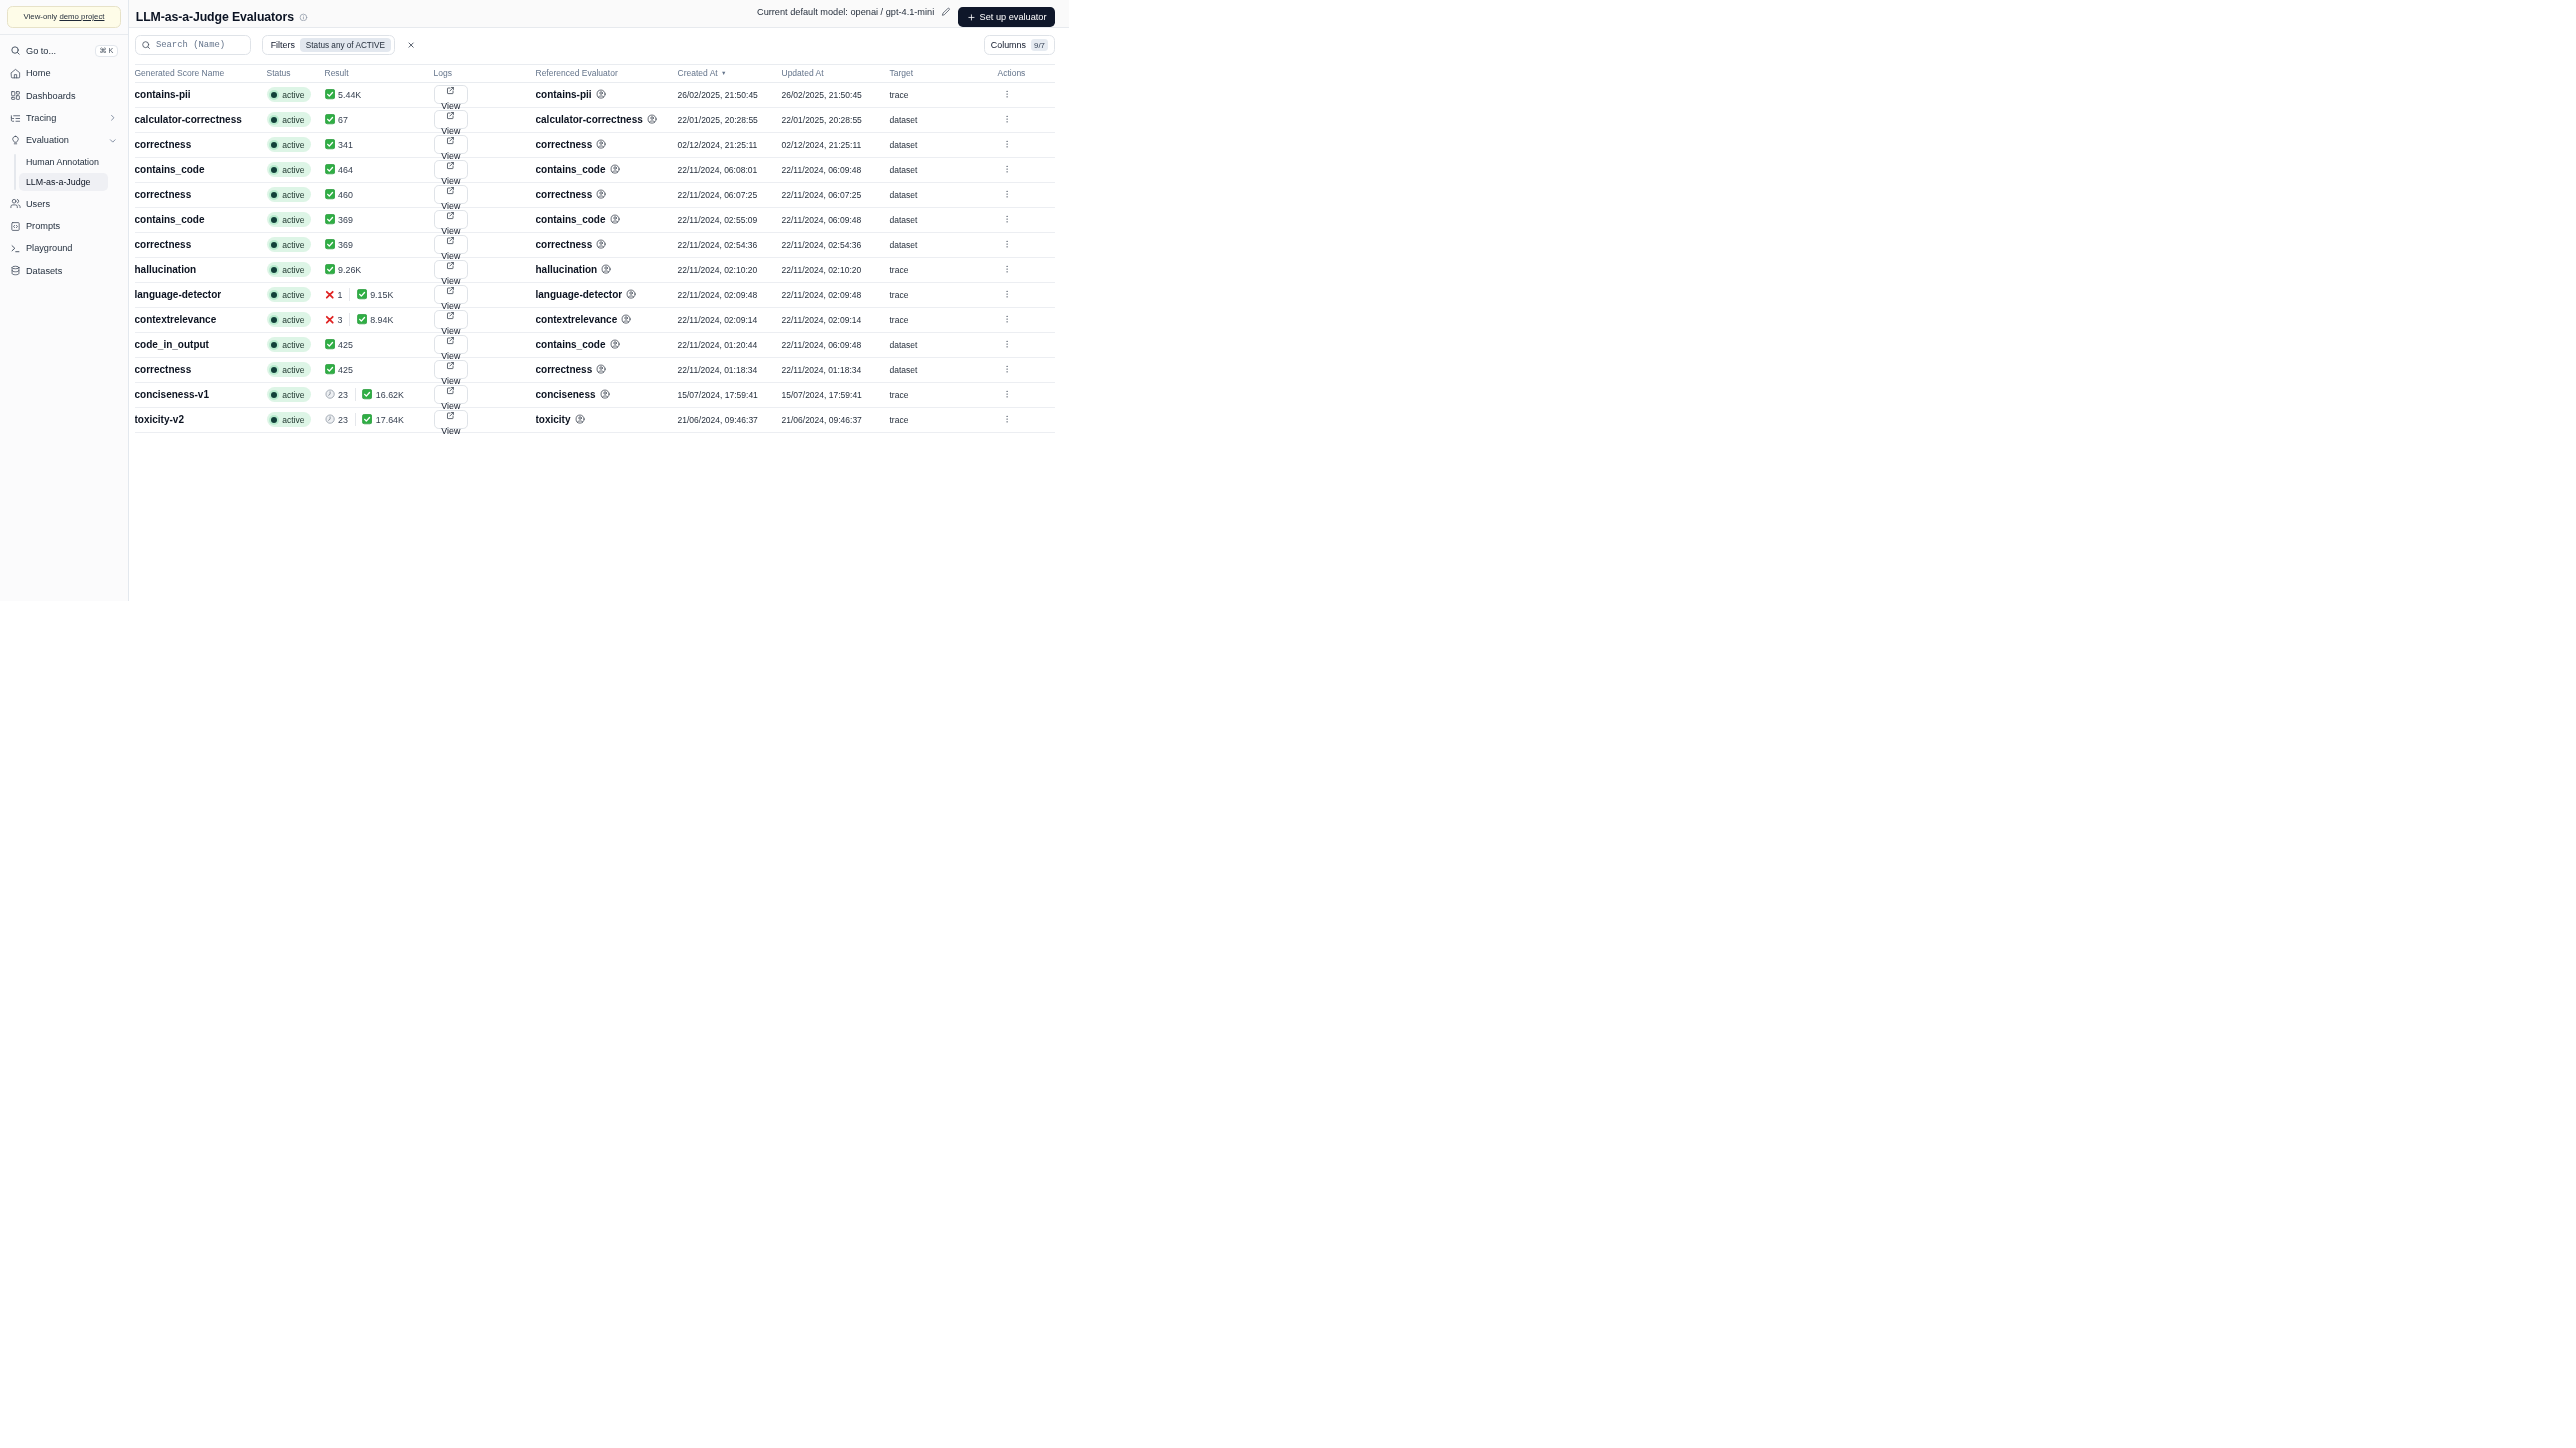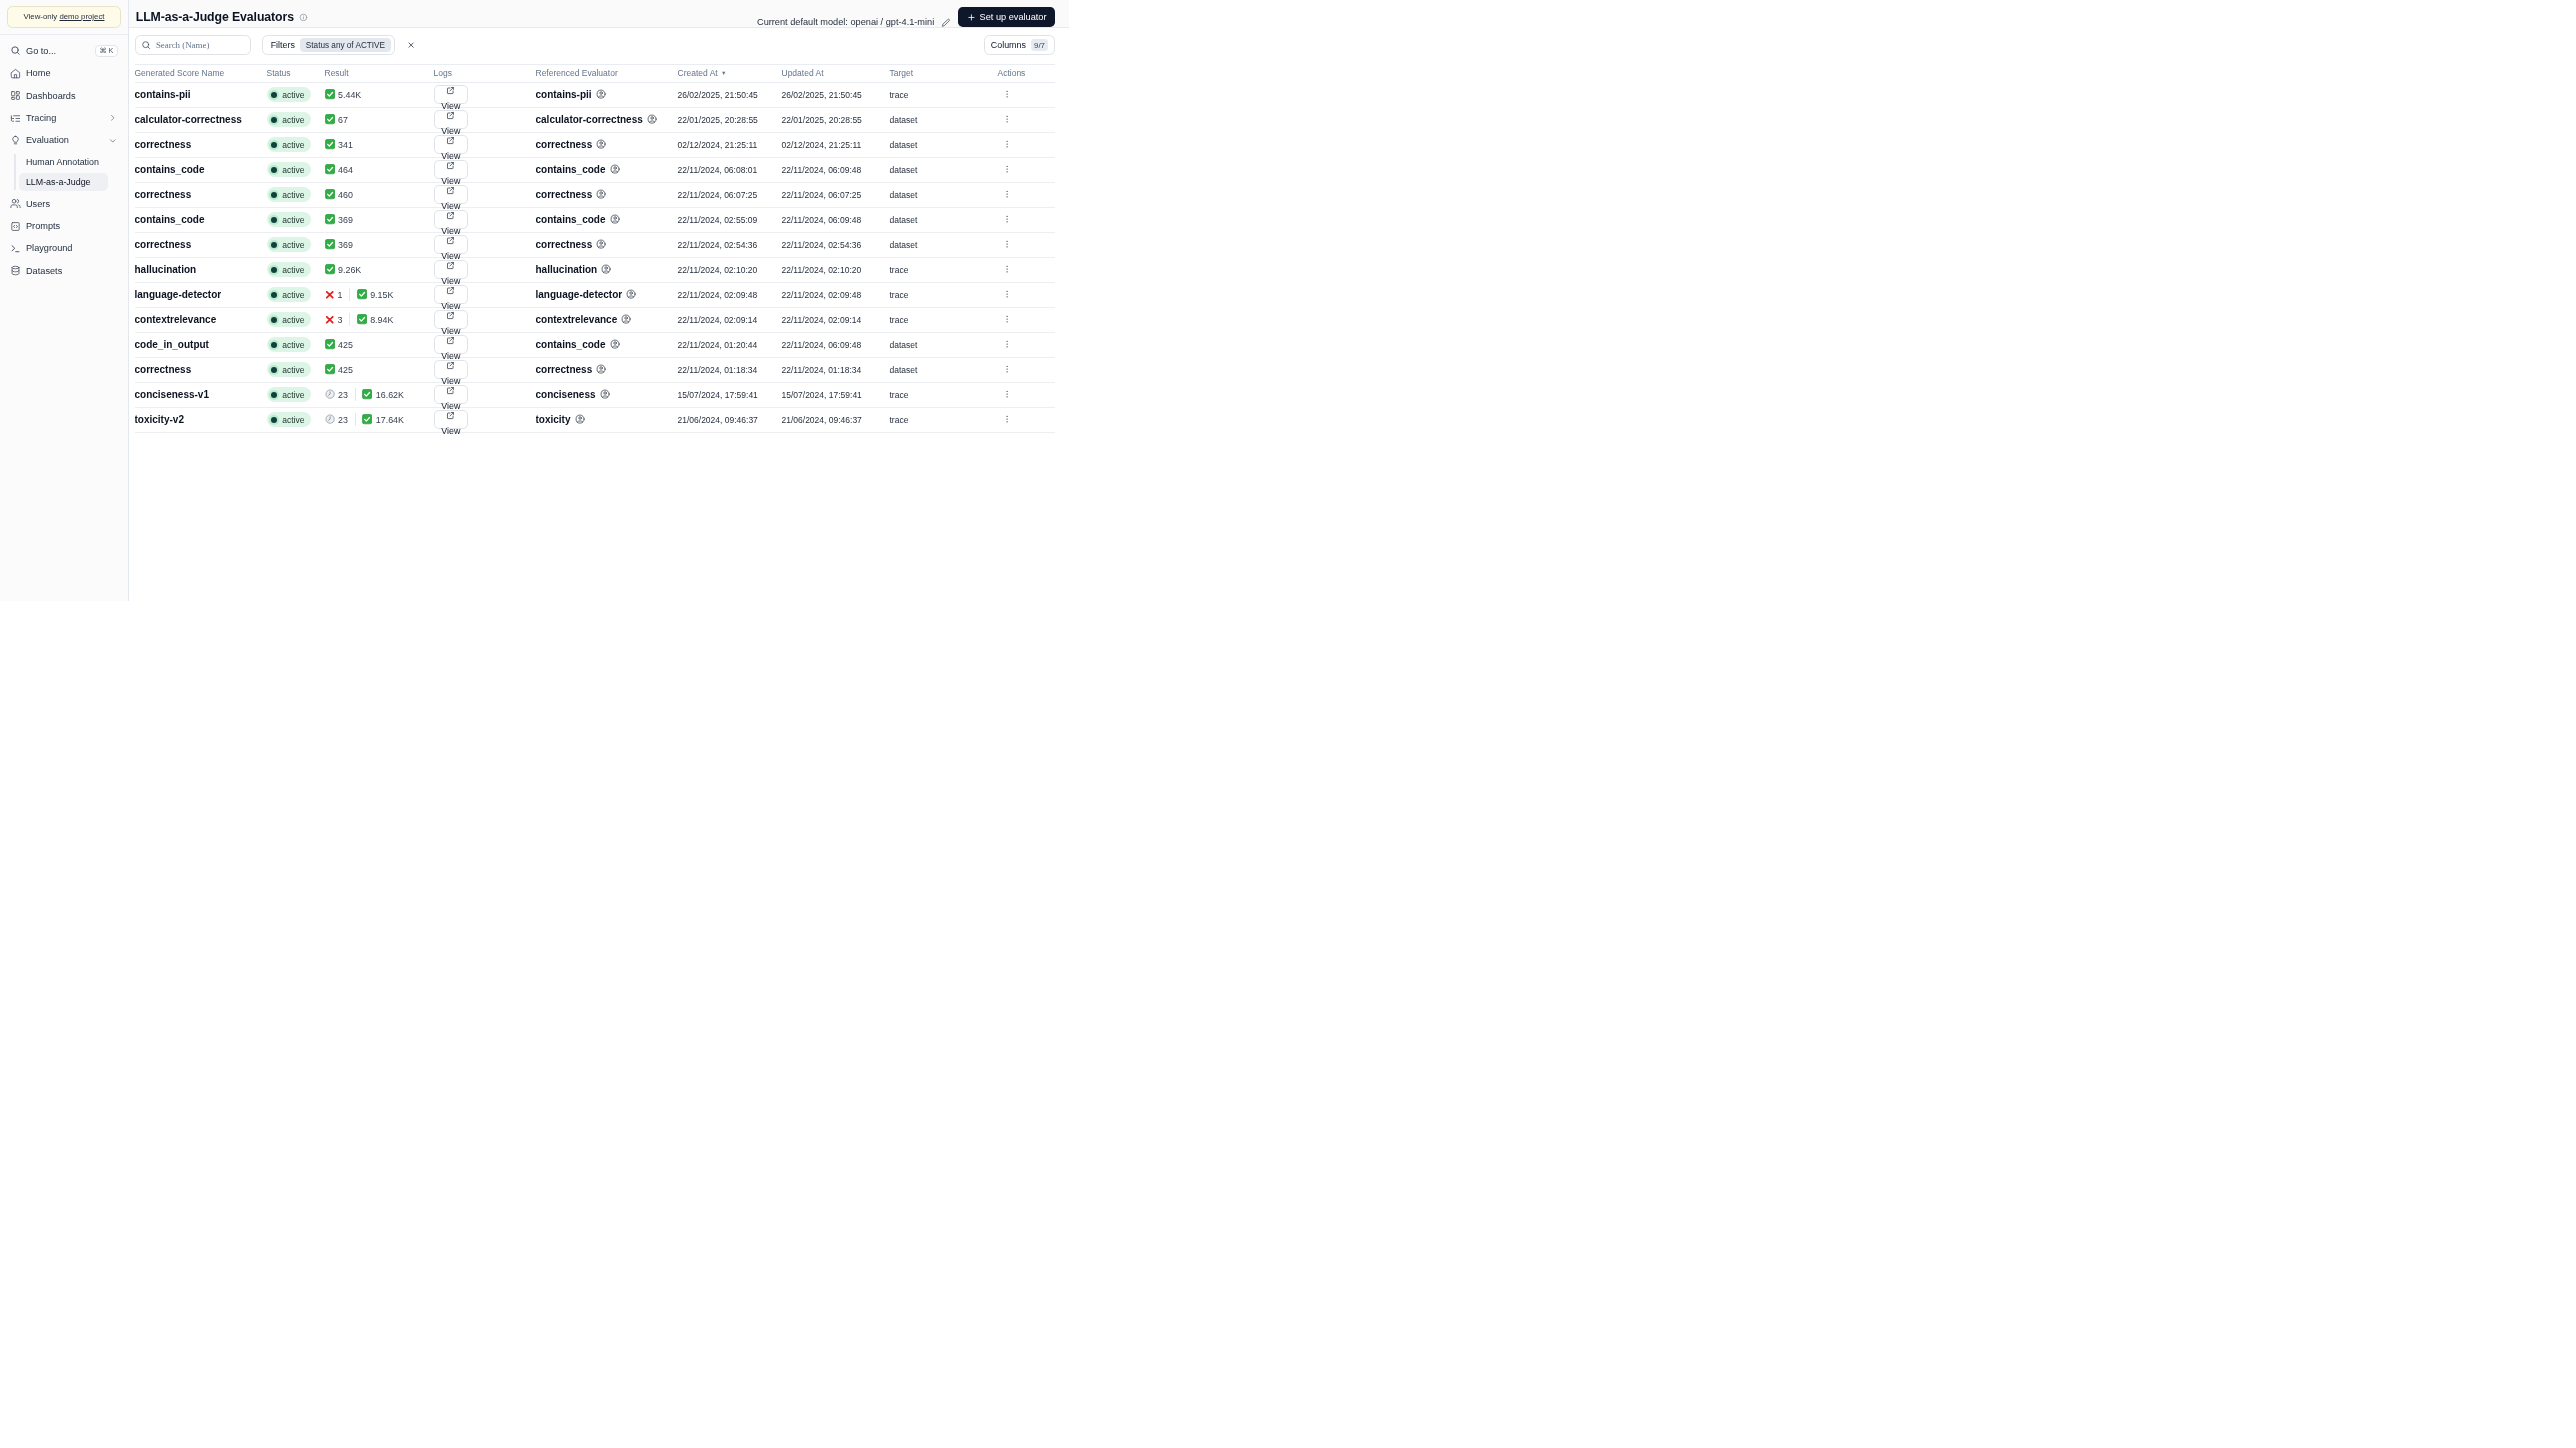--- a/index.html
+++ b/index.html
@@ -25,35 +25,35 @@
   .sub-item { display:flex; align-items:center; height:17.7px; margin:0 13.6px 2px 12.3px; padding:0 6.8px; border-radius:4.8px; font-size:8.9px; color:#24303f; cursor:pointer; white-space:nowrap; }
   .sub-item.selected { background:#eff0f4; color:#0b1220; }
 
   
   .main { flex:1; display:flex; flex-direction:column; min-width:0; }
   .head-band { background:#fafafa; border-bottom:0.7px solid #e7eaee; padding:6.8px 13.6px 0 6.8px; }
   .title-row { display:flex; align-items:center; }
   h1 { font-size:12.3px; font-weight:700; color:#0b1323; letter-spacing:-0.1px; }
   .info-btn { margin-left:4.8px; color:#8d97a5; display:flex; cursor:pointer; background:none; border:none; }
   .info-btn svg { width:8.9px; height:8.9px; }
-  .head-right { margin-left:auto; display:flex; align-items:flex-end; gap:7px; }
+  .head-right { margin-left:auto; display:flex; align-items:flex-start; gap:7px; }
   .model-text { font-size:9.2px; color:#1f2937; }
   .edit-btn { background:none; border:none; color:#374151; display:flex; cursor:pointer; }
   .edit-btn svg { width:9.5px; height:9.5px; }
   .setup-btn { display:flex; align-items:center; gap:4.1px; background:#0f172a; color:#fff; border:none; border-radius:4.8px; height:20.4px; padding:0 8.9px; font-size:9.2px; font-weight:500; cursor:pointer; font-family:inherit; }
   .setup-btn svg { width:8.9px; height:8.9px; }
   .tabs { display:flex; margin-top:9.5px; margin-left:2px; }
   .tab { position:relative; padding:0 4.1px 6.8px 4.1px; margin-right:7.5px; font-size:9.2px; font-weight:500; color:#374151; cursor:pointer; }
   .tab.active::after { content:""; position:absolute; left:0; right:0; bottom:-0.7px; height:2px; background:#4f46e5; }
 
   .toolbar { display:flex; align-items:center; padding:6.8px 13.6px 0 5.5px; }
   .search { position:relative; width:116px; height:20.4px; }
   .search .ic { position:absolute; left:6.1px; top:4.8px; width:10.2px; height:10.2px; color:#4b5563; }
   .search .ic svg { width:10.2px; height:10.2px; }
-  .search input { width:100%; height:100%; border:0.7px solid #dfe3e8; border-radius:5.5px; padding:0 5.5px 0 20.4px; font-size:8.9px; color:#111827; outline:none; background:#fff; font-family:Liberation Serif, serif; }
+  .search input { width:100%; height:100%; border:0.7px solid #dfe3e8; border-radius:5.5px; padding:0 5.5px 0 20.4px; font-size:8.9px; color:#111827; outline:none; background:#fff; font-family:Liberation Mono, monospace; }
   .search input::placeholder { color:#64748b; }
   .filters-btn { margin-left:11px; display:flex; align-items:center; gap:5.5px; height:20.4px; border:0.7px solid #dfe3e8; background:#fff; border-radius:5.5px; padding:0 3.4px 0 8.2px; font-size:8.9px; font-weight:500; color:#0f172a; cursor:pointer; font-family:inherit; }
   .chip { background:#e3e8ef; border-radius:4.1px; padding:2.7px 5.5px; font-size:8.2px; font-weight:400; color:#1f2937; }
   .clear-btn { margin-left:8.2px; background:none; border:none; color:#374151; display:flex; cursor:pointer; padding:2.7px; }
   .clear-btn svg { width:10.2px; height:10.2px; }
   .spacer { flex:1; }
   .columns-btn { display:flex; align-items:center; gap:4.8px; height:20.4px; border:0.7px solid #dfe3e8; background:#fff; border-radius:5.5px; padding:0 6.1px; font-size:8.9px; font-weight:500; color:#0f172a; cursor:pointer; font-family:inherit;justify-content:center; }
   .cbadge { background:#e6ebf1; border-radius:3.4px; padding:1.4px 3.4px; font-size:7.8px; font-weight:400; color:#334155; }
 
   

